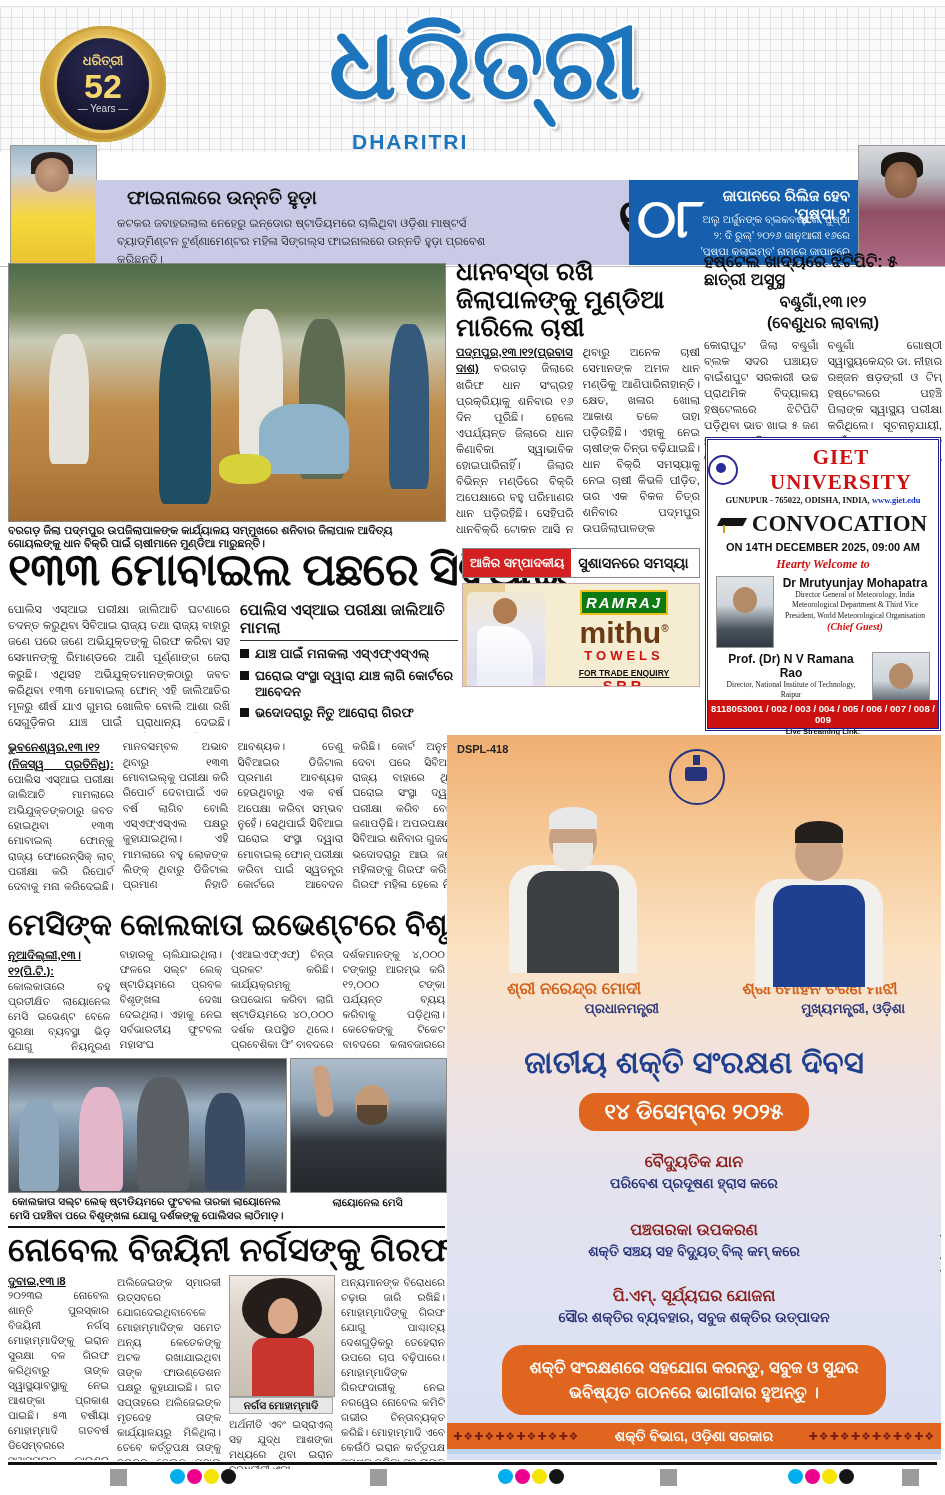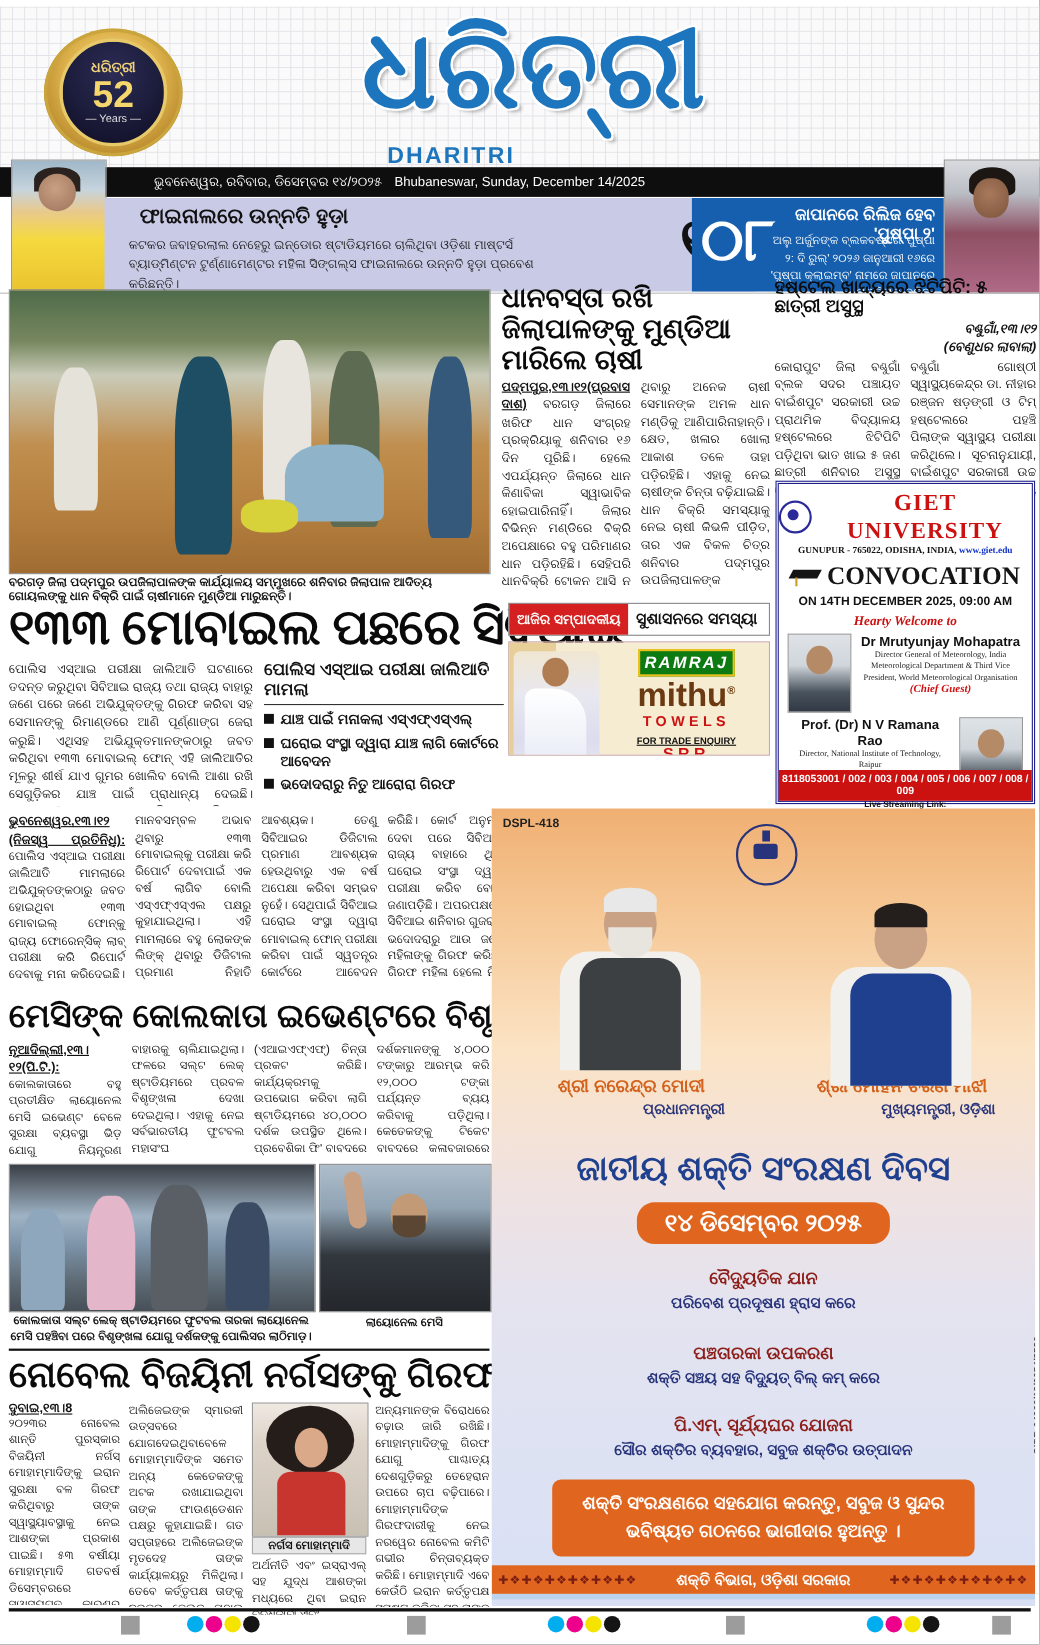--- a/index.html
+++ b/index.html
@@ -63,21 +63,21 @@
   .dateline{font-weight:bold;font-size:11.5px;text-decoration:underline;}
   .body-txt{font-size:11.3px;line-height:1.42;text-align:justify;color:#101010;overflow:hidden;}
 
   
   .paddy{left:456px;top:257px;width:244px;}
   .paddy .hl{font-size:25px;}
   .paddy .body-txt{column-count:2;column-gap:9px;height:198px;margin-top:3px;}
   
   .hostel{left:704px;top:252px;width:238px;}
   .hostel .hl{font-size:16.5px;}
-  .hostel .dl{text-align:right;font-weight:bold;font-size:12px;line-height:1.3;margin:3px 0;font-style:italic;}
+  .hostel .dl{text-align:center;font-weight:bold;font-size:16px;line-height:1.3;margin:3px 0;}
   .hostel .body-txt{column-count:2;column-gap:9px;height:130px;}
 
   
   .giet{left:705px;top:437px;width:236px;height:294px;background:#fff;border:3px double #20208c;box-sizing:border-box;
     text-align:center;font-family:"Liberation Serif","DejaVu Serif",serif;}
   .giet-head{display:flex;align-items:center;justify-content:center;gap:6px;margin-top:5px;}
   .giet-logo{width:26px;height:26px;border-radius:50%;border:2px solid #2a2a9a;position:relative;flex:0 0 auto;}
   .giet-logo:after{content:"";position:absolute;left:6px;top:6px;width:10px;height:10px;border-radius:50%;background:#2a2a9a;}
   .giet-name{font-size:21px;font-weight:bold;color:#cc1111;letter-spacing:1px;}
   .giet-loc{font-size:8.5px;font-weight:bold;color:#111;font-family:Liberation Serif, serif;}
@@ -183,21 +183,21 @@
   .leader-photo .hair{position:absolute;left:50px;top:-6px;width:48px;height:22px;border-radius:50% 50% 0 0;background:#e8e8e8;}
   .leader-photo .hair.dark{background:#241f1c;}
   .leader-name{font-size:16.5px;font-weight:bold;color:#d2611c;margin-top:6px;}
   .leader-role{font-size:13.5px;font-weight:bold;color:#27337a;margin-top:3px;text-align:right;}
   .energy-title{position:absolute;left:0;top:310px;width:494px;text-align:center;font-size:31px;font-weight:bold;color:#1f3f8f;}
   .energy-date{position:absolute;left:132px;top:358px;width:230px;background:#e0661f;color:#fff;font-size:22px;font-weight:bold;
     text-align:center;border-radius:16px;padding:6px 0;}
   .energy-item{position:absolute;left:0;width:494px;text-align:center;}
   .ei-title{font-size:16px;font-weight:bold;color:#8c1d18;}
   .ei-desc{font-size:14px;font-weight:bold;color:#27337a;margin-top:4px;}
-  .energy-slogan{position:absolute;left:55px;top:610px;width:384px;background:#e0661f;color:#fff;border-radius:8px;
+  .energy-slogan{position:absolute;left:55px;top:610px;width:384px;background:#e0661f;color:#fff;border-radius:21px;
     font-size:16.5px;font-weight:bold;text-align:center;padding:10px 14px;line-height:1.5;box-sizing:border-box;}
   .energy-oipr{position:absolute;right:2px;top:480px;font-size:9px;font-weight:bold;color:#333;
     transform:rotate(-90deg);transform-origin:right top;white-space:nowrap;}
   .energy-footer{position:absolute;left:0;top:688px;width:494px;height:26px;background:#e0661f;display:flex;
     align-items:center;justify-content:space-between;padding:0 6px;box-sizing:border-box;}
   .ef-orn{color:#7a1d12;font-size:11px;letter-spacing:1px;white-space:nowrap;overflow:hidden;width:130px;}
   .ef-label{color:#fff;font-size:14px;font-weight:bold;white-space:nowrap;}
   .energy-baseline{position:absolute;left:0;top:714px;width:494px;height:5px;background:#bcd3ee;}
 
   
@@ -217,25 +217,20 @@
       <div class="badge-inner">
         <div class="badge-title">ଧରିତ୍ରୀ</div>
         <div class="badge-years">52</div>
         <div class="badge-years-label">— Years —</div>
       </div>
     </div>
     <div class="abs mast-title">ଧରିତ୍ରୀ</div>
     <div class="abs mast-sub">DHARITRI</div>
   </div>
 
-  <div class="abs datebar">
-    <span class="db-left">ଭୁବନେଶ୍ୱର, ରବିବାର, ଡିସେମ୍ବର ୧୪/୨୦୨୫</span>
-    <span class="db-center">Bhubaneswar, Sunday, December 14/2025</span>
-    <span class="db-right">| ପୃଷ୍ଠା-୧</span>
-  </div>
 
   <div class="abs teaser-photo-l">
     <div class="hair"></div>
     <div class="head"></div>
   </div>
   <div class="abs teaser-box-l">
     <div class="teaser-hl-l">ଫାଇନାଲରେ ଉନ୍ନତି ହୁଡ଼ା</div>
     <div class="teaser-body-l">କଟକର ଜବାହରଲାଲ ନେହେରୁ ଇନ୍‌ଡୋର ଷ୍ଟାଡିୟମରେ ଚାଲିଥିବା ଓଡ଼ିଶା ମାଷ୍ଟର୍ସ ବ୍ୟାଡ୍‌ମିଣ୍ଟନ ଟୁର୍ଣ୍ଣାମେଣ୍ଟର ମହିଳା ସିଙ୍ଗଲ୍ସ ଫାଇନାଲରେ ଉନ୍ନତି ହୁଡ଼ା ପ୍ରବେଶ କରିଛନ୍ତି।</div>
     <div class="teaser-num-l">୧୪</div>
   </div>

